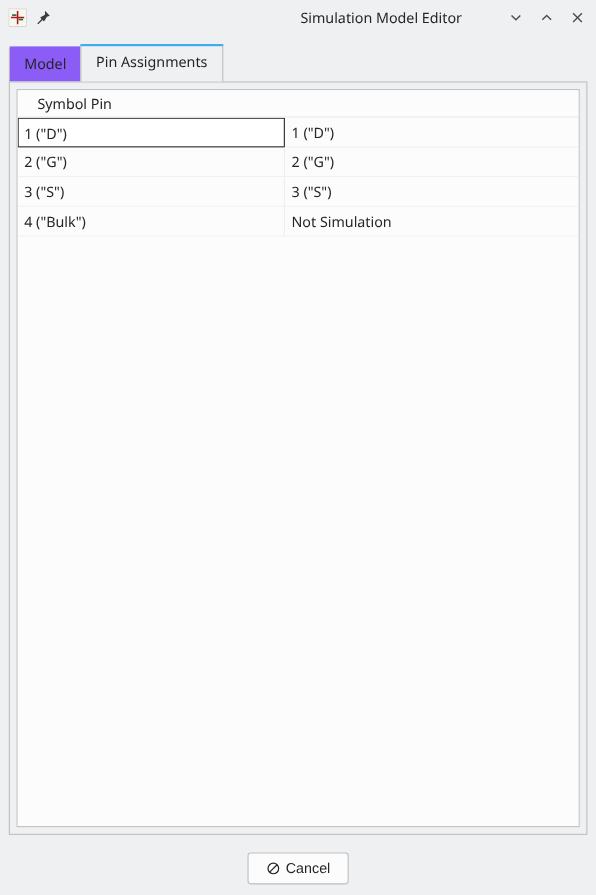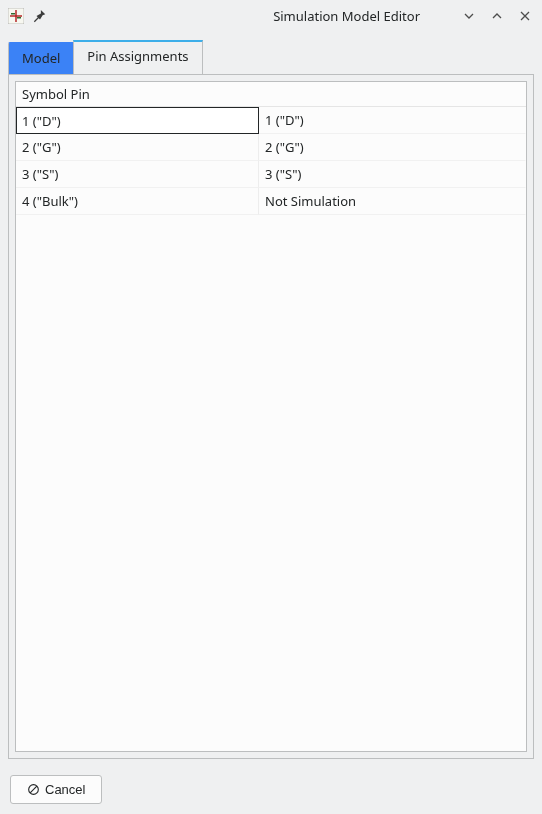--- a/index.html
+++ b/index.html
@@ -65,21 +65,21 @@
       margin-right: -1px;
       color: #232627;
     }
     .tab.active {
       background: #eff0f1;
       border-top: 2px solid #3daee9;
       padding-top: 5px;
       z-index: 2;
     }
     .tab.inactive {
-      background: #3b82f6;
+      background: #8b5cf6;
       border-top-color: transparent;
       margin-top: 2px;
     }
     .tab:first-child { border-top-left-radius: 2px; }
     
     .tab-panel {
       margin: 0 8px 8px 8px;
       border: 1px solid #bcbebf;
       background: #eff0f1;
       flex: 1;
@@ -98,20 +98,21 @@
     .grid-header {
       display: flex;
       border-bottom: 1px solid #e5e5e5;
       height: 25px;
       align-items: center;
       background: #fcfcfc;
     }
     .col {
       padding: 0 6px;
       font-size: 13px;
+      margin-left: 12px;
     }
     .col1 { width: 243px; }
     .col2 { flex: 1; }
     .grid-body {
       flex: 1;
       overflow: auto;
       background: #fcfcfc;
     }
     .grid-row {
       display: flex;
@@ -131,21 +132,21 @@
       border-right: 1px solid #ededed;
     }
     .grid-row.selected .cell.col1 {
       border: 1px solid #232627;
       background: #ffffff;
       padding: 3px 5px;
     }
     
     .button-row {
       display: flex;
-      justify-content: flex-start;
+      justify-content: center;
       gap: 8px;
       padding: 8px 10px 10px 10px;
     }
     .btn {
       padding: 6px 16px;
       border: 1px solid #bcbebf;
       border-radius: 3px;
       background: #fcfcfc;
       font-size: 13px;
       display: flex;

